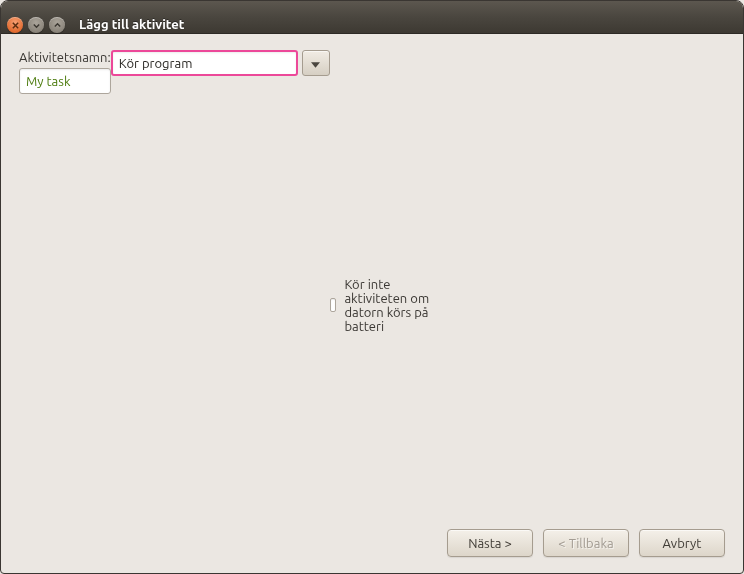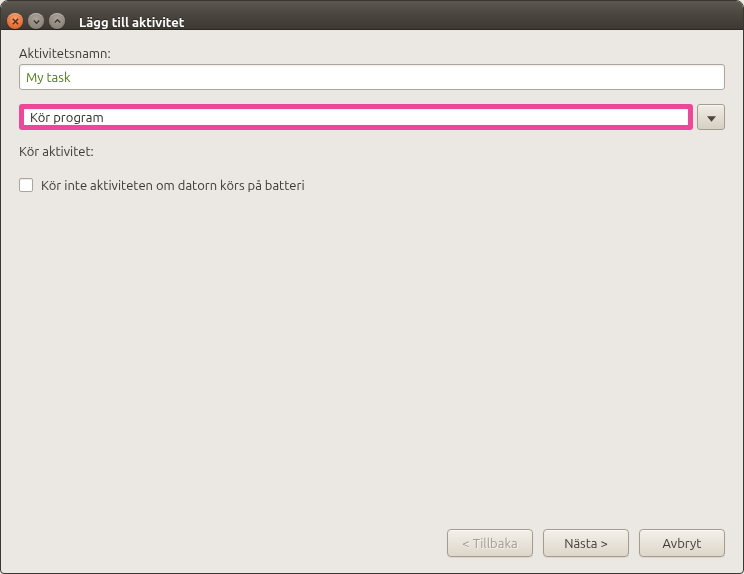--- a/index.html
+++ b/index.html
@@ -15,25 +15,25 @@
       width: 744px;
       height: 574px;
       border: 1px solid #3a3632;
       border-radius: 8px 8px 4px 4px;
       background: #ebe7e2;
       overflow: hidden;
       display: flex;
       flex-direction: column;
     }
     .titlebar {
-      height: 29px;
+      height: 19px;
       background: linear-gradient(to bottom, #5c574f 0%, #4a463f 50%, #3d3932 100%);
       display: flex;
-      align-items: flex-end;
-      padding: 0 6px;
+      align-items: flex-start;
+      padding: 16px 6px;
       gap: 6px;
       border-bottom: 1px solid #2d2a25;
     }
     .win-controls {
       display: flex;
       gap: 5px;
       align-items: center;
     }
     .win-btn {
       width: 16px;
@@ -53,21 +53,21 @@
       color: #fff;
       font-weight: bold;
       font-size: 13px;
       margin-left: 8px;
       text-shadow: 0 -1px 0 rgba(0,0,0,0.4);
     }
     .content {
       flex: 1;
       padding: 16px 18px 16px 18px;
       display: flex;
-      flex-direction: column;
+      flex-direction: row;
     }
     .field-group { margin-bottom: 14px; }
     .field-label {
       color: #3a3733;
       font-size: 13px;
       margin-bottom: 4px;
       display: block;
     }
     .text-input {
       width: 100%;
@@ -88,21 +88,21 @@
       align-items: stretch;
     }
     .combo-text {
       flex: 1;
       height: 26px;
       padding: 3px 6px;
       font-size: 13px;
       font-family: inherit;
       color: #2a2824;
       background: #fff;
-      border: 5px solid #ec4899;
+      border: 2px solid #ec4899;
       border-radius: 3px;
       box-shadow: inset 0 1px 2px rgba(0,0,0,0.08);
       outline: none;
     }
     .combo-btn {
       width: 28px;
       height: 26px;
       border: 1px solid #a59c8f;
       border-radius: 3px;
       background: linear-gradient(to bottom, #f1ece4, #d6cfc3);
@@ -197,29 +197,28 @@
           <span>
             <svg viewBox="0 0 10 6">
                 <polygon points="0,0 10,0 5,6" fill="#4a463f"></polygon>
               </svg>
           </span>
         </div>
       </div>
     </div>
 
     <div class="field-group">
-      <label class="field-label">Kör aktivitet:</label>
     </div>
 
     <div class="check-row">
       <div class="checkbox"></div>
       <span class="check-label">Kör inte aktiviteten om datorn körs på batteri</span>
     </div>
 
     <div class="footer">
+      <button class="btn">Nästa &gt;</button>
       <button class="btn" disabled="">&lt; Tillbaka</button>
-      <button class="btn">Nästa &gt;</button>
       <button class="btn">Avbryt</button>
     </div>
 
   </div>
 
 </div>
 
 </body></html>

